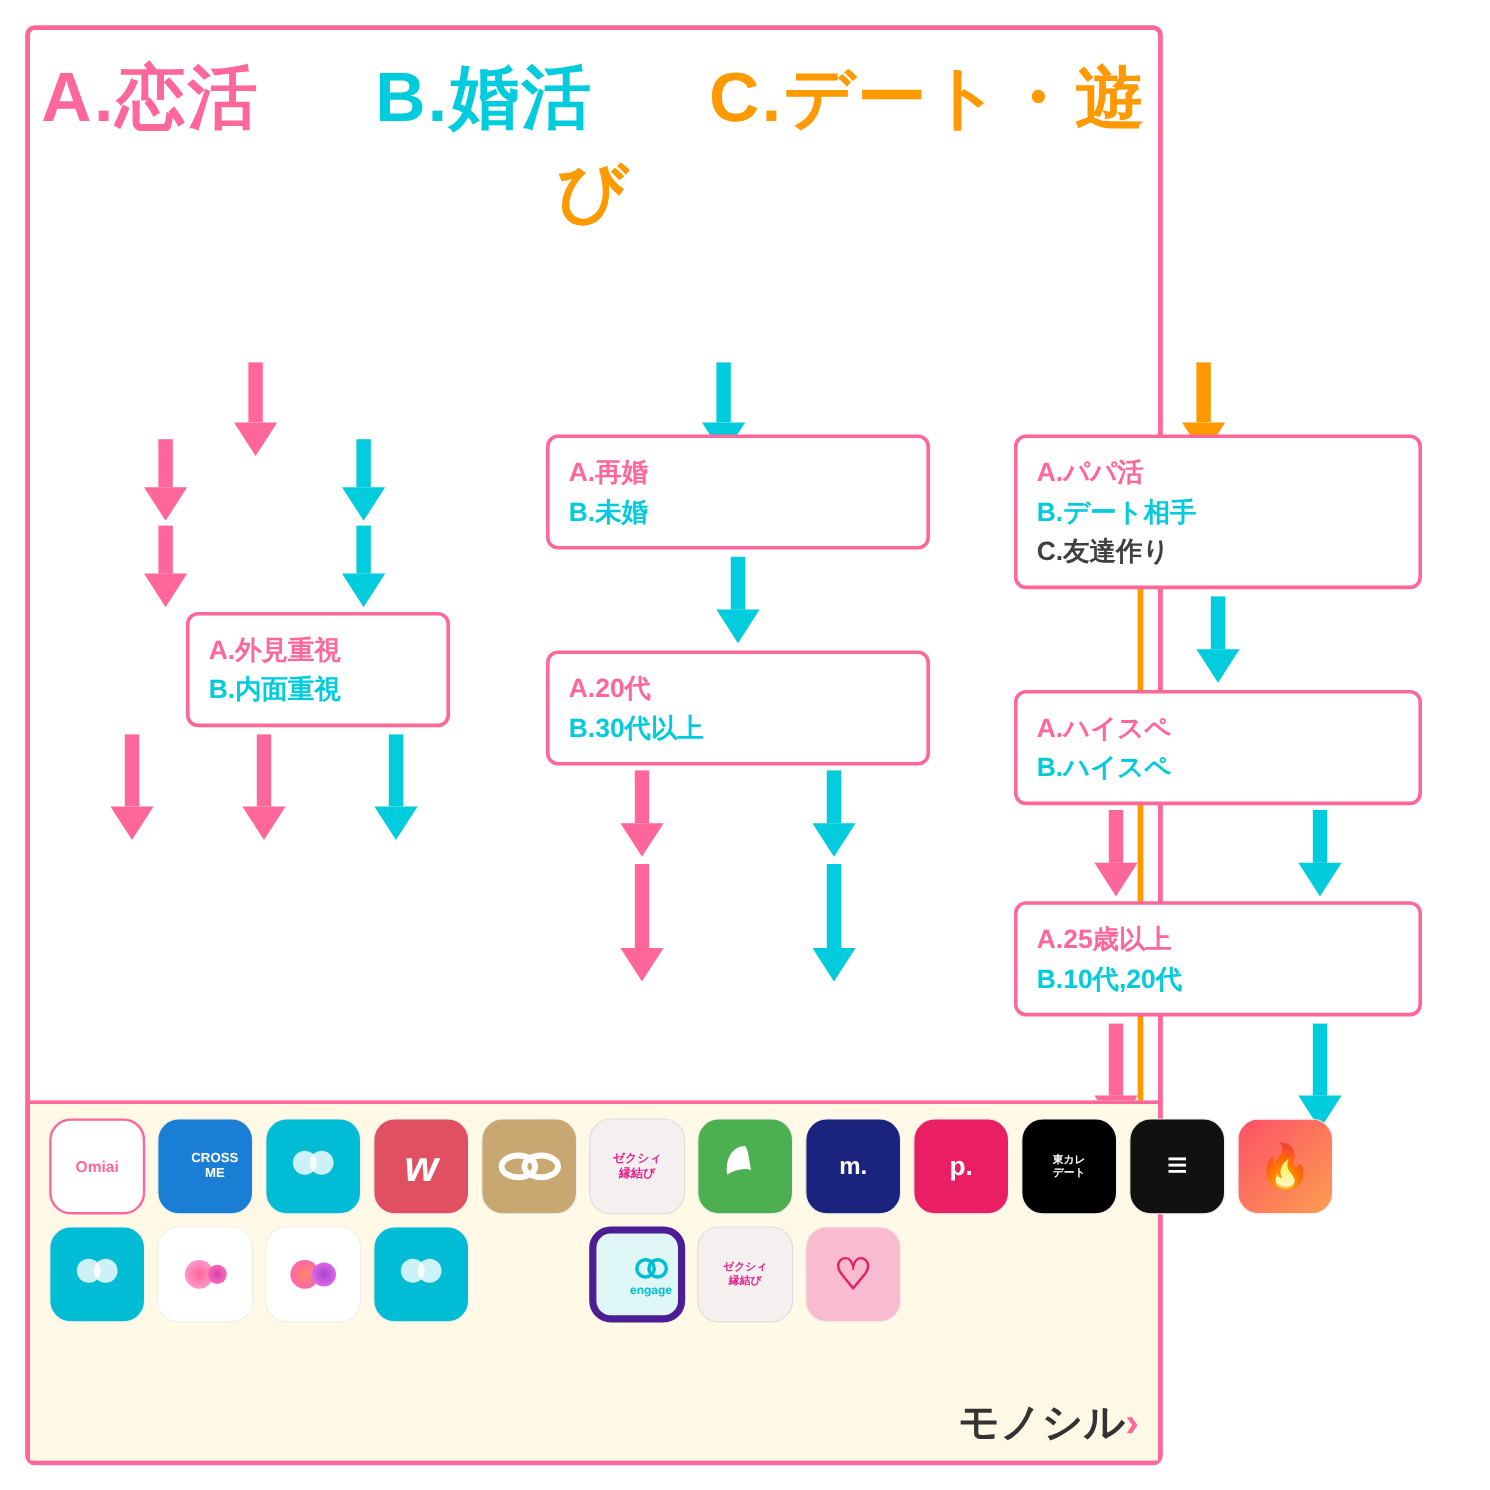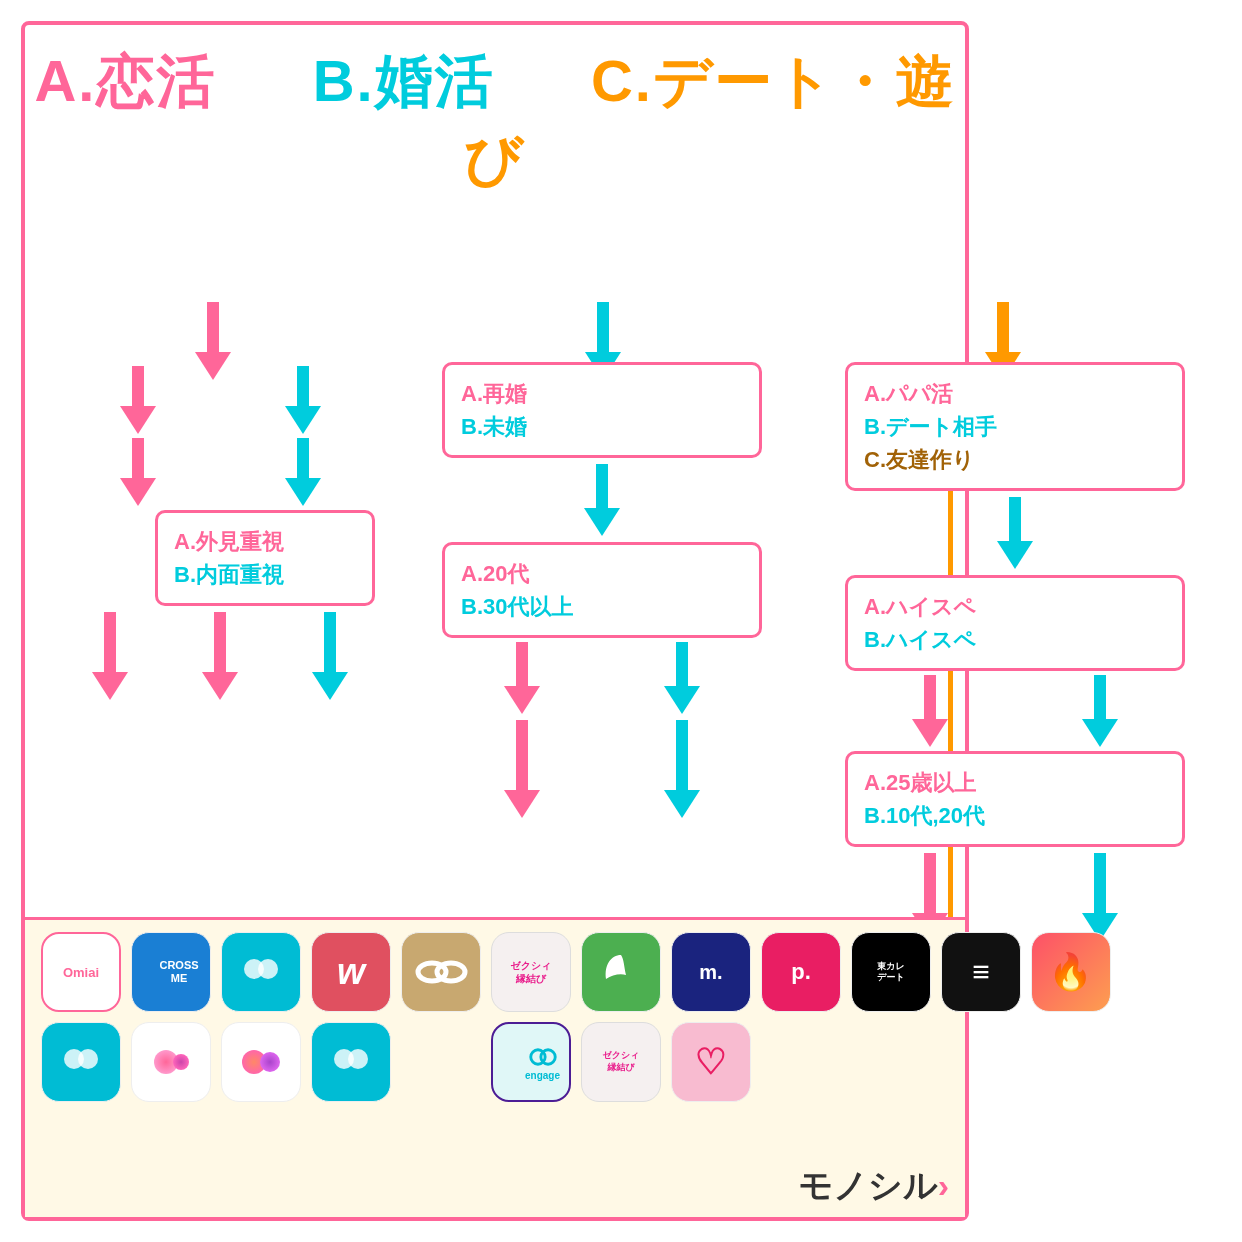--- a/index.html
+++ b/index.html
@@ -84,21 +84,21 @@
       border: 3px solid #ff6699;
       border-radius: 10px;
       padding: 12px 16px;
       font-size: 22px;
       font-weight: 700;
       line-height: 1.5;
       background: #fff;
     }
     .flow-box .a { color: #ff6699; }
     .flow-box .b { color: #00ccdd; }
-    .flow-box .c { color: #a16207; }
+    .flow-box .c { color: #404040; }
 
     
     .top-arrow-a {
       position: absolute;
       left: 170px;
       top: 95px;
       display: flex;
       flex-direction: column;
       align-items: center;
     }
@@ -257,21 +257,21 @@
           <div class="arrow-stem-pink" style="height:60px;"></div>
           <div class="arrow-down-pink"></div>
         </div>
         <div class="arrow-connector">
           <div class="arrow-stem-cyan" style="height:60px;"></div>
           <div class="arrow-down-cyan"></div>
         </div>
       </div>
     </div>
 
-    <div style="position:absolute; left:417px; top:155px; width:320px;">
+    <div style="position:absolute; left:430px; top:155px; width:320px;">
 
       <div class="flow-box">
         <span class="a">A.再婚</span><br>
         <span class="b">B.未婚</span>
       </div>
       <div class="arrow-connector" style="margin: 6px 0;">
         <div class="arrow-stem-cyan" style="height:44px;"></div>
         <div class="arrow-down-cyan"></div>
       </div>
 
@@ -457,21 +457,21 @@
 
       <div class="app-icon" style="background:#00bcd4;">
         <svg width="50" height="50" viewBox="0 0 50 50">
             <circle cx="18" cy="22" r="10" fill="white" opacity="0.8"></circle>
             <circle cx="32" cy="22" r="10" fill="white" opacity="0.8"></circle>
           </svg>
       </div>
 
       <div style="width:80px;"></div>
 
-      <div class="app-icon" style="background:#e0f7f7; border:2px solid #4c1d95;padding-left:23px;">
+      <div class="app-icon" style="background:#e0f7f7; border:6px solid #4c1d95;padding-left:23px;">
         <div style="display:flex;flex-direction:column;align-items:center;">
           <svg width="36" height="26" viewBox="0 0 50 36">
               <circle cx="18" cy="18" r="10" fill="none" stroke="#00bcd4" stroke-width="4"></circle>
               <circle cx="32" cy="18" r="10" fill="none" stroke="#00bcd4" stroke-width="4"></circle>
             </svg>
           <span style="color:#00bcd4; font-size:10px;">engage</span>
         </div>
       </div>
 
       <div class="app-icon" style="background:#f5f0f0; border:1px solid #ddd;">

